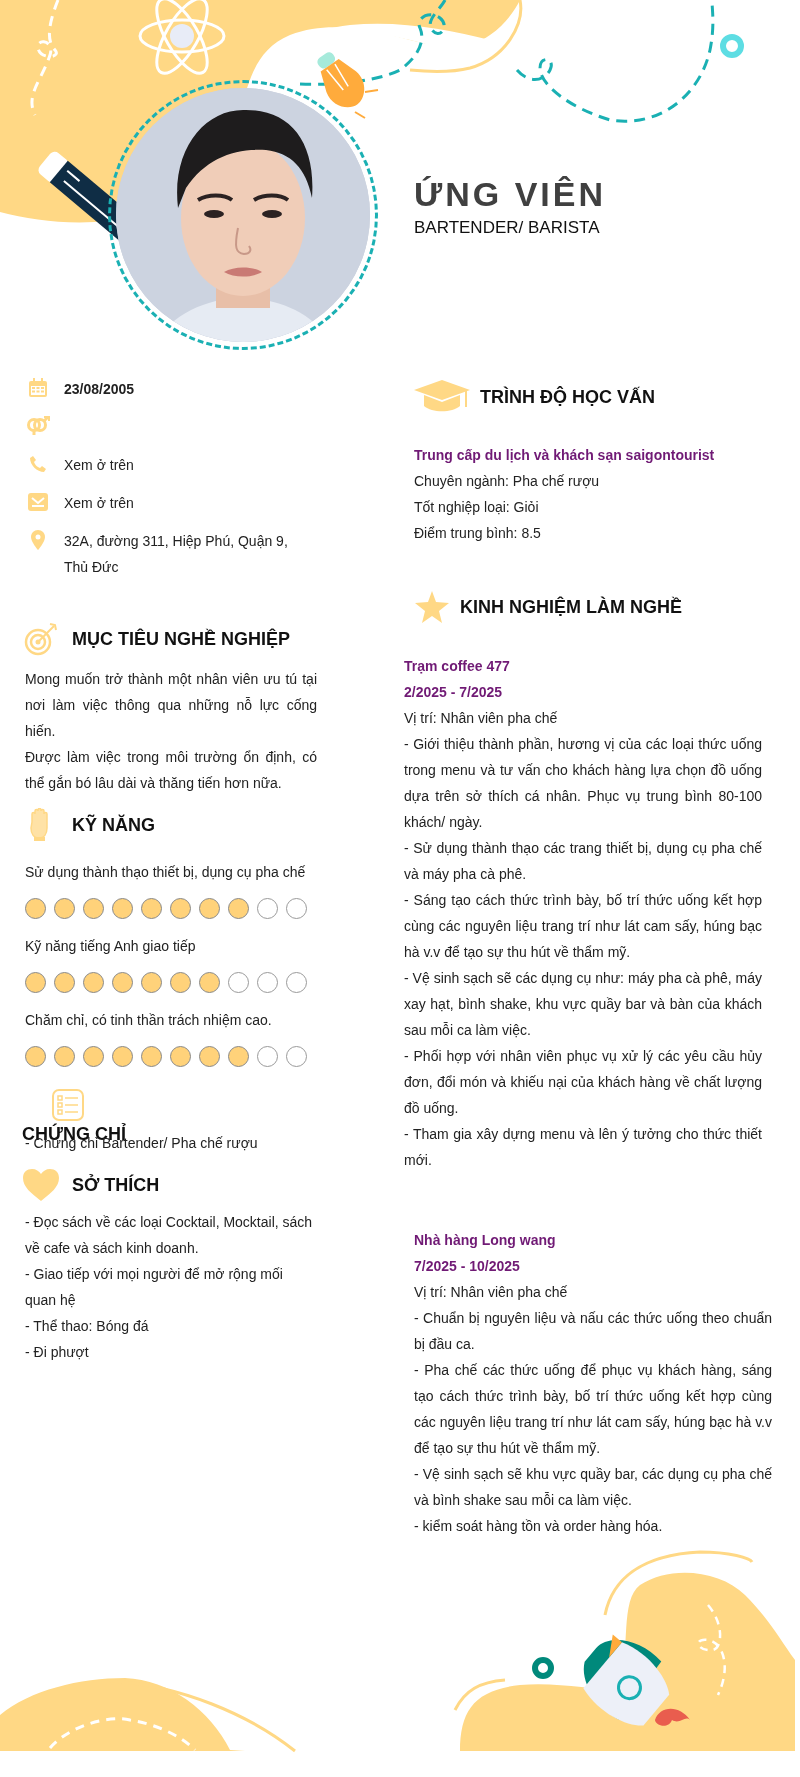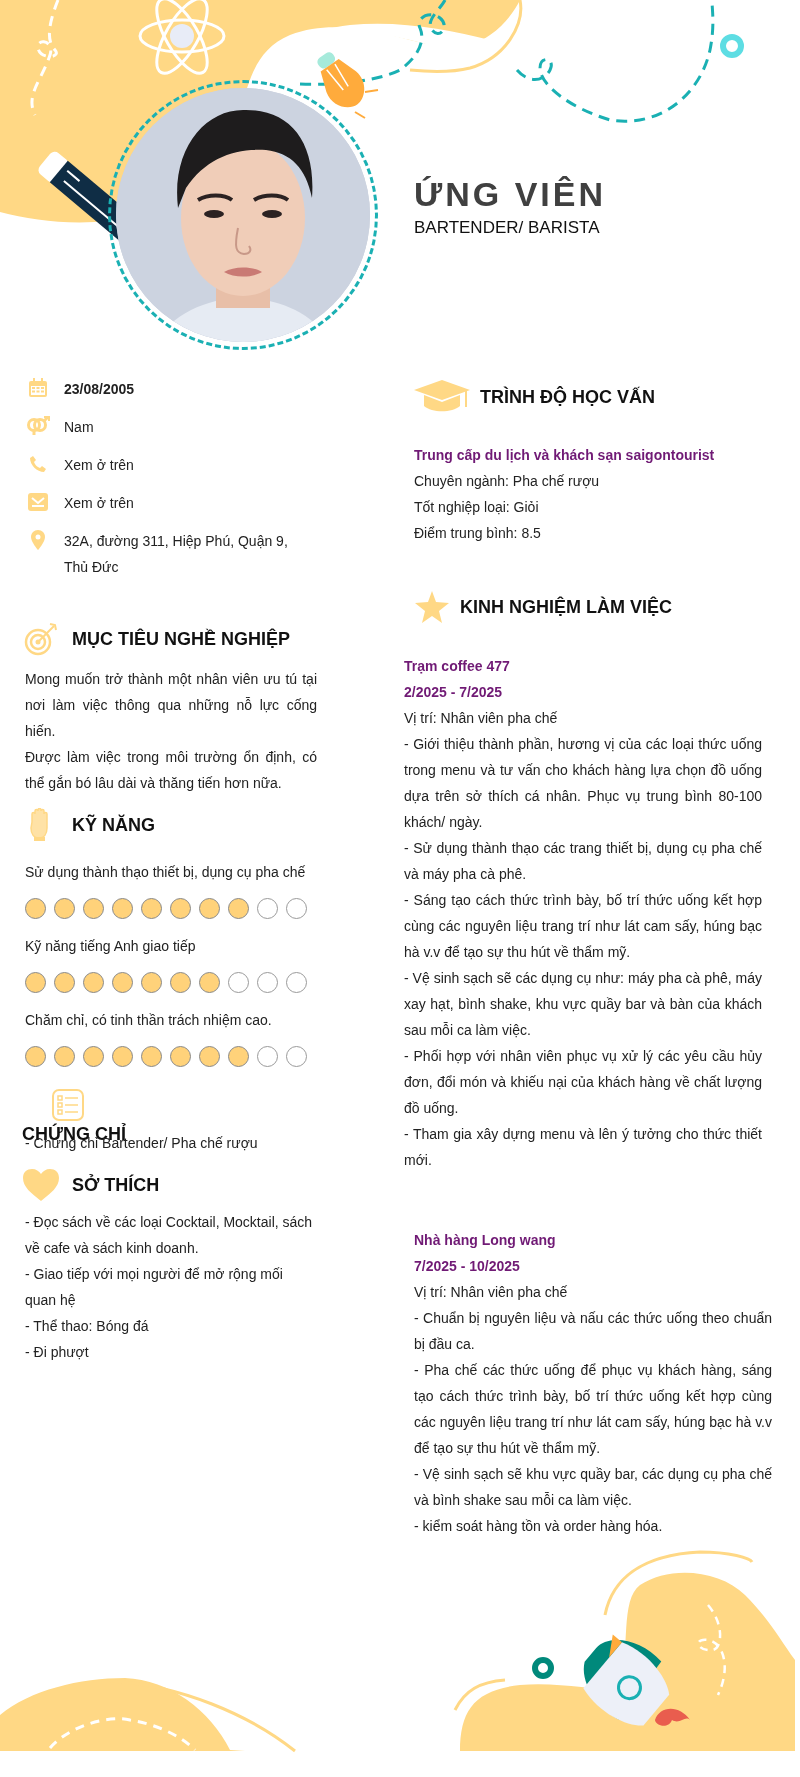--- a/index.html
+++ b/index.html
@@ -125,21 +125,20 @@
   <div class="contact-item" style="top:414px;">
     <span class="ic">
       <svg width="24" height="20" viewBox="0 0 24 20">
           <circle cx="8" cy="9" r="5.5" fill="none" stroke="#FFD885" stroke-width="3"></circle>
           <circle cx="14" cy="9" r="5.5" fill="none" stroke="#FFD885" stroke-width="3"></circle>
           <line x1="8" y1="14" x2="8" y2="19" stroke="#FFD885" stroke-width="3"></line>
           <line x1="18" y1="5" x2="22" y2="1" stroke="#FFD885" stroke-width="3"></line>
           <path d="M18,1 L23,1 L23,5" fill="none" stroke="#FFD885" stroke-width="2"></path>
         </svg>
     </span>
-    <span class="txt">Nam</span>
   </div>
   <div class="contact-item" style="top:452px;">
     <span class="ic">
       <svg width="18" height="18" viewBox="0 0 18 18">
           <path d="M4,1 L7,5 L5,7 C6,10 8,12 11,13 L13,11 L17,14 L15,17 C8,17 1,10 1,3 Z" fill="#FFD885"></path>
         </svg>
     </span>
     <span class="txt">Xem ở trên</span>
   </div>
   <div class="contact-item" style="top:490px;">
@@ -282,21 +281,21 @@
     <p>Tốt nghiệp loại: Giỏi</p>
     <p>Điểm trung bình: 8.5</p>
   </div>
 
   <div class="sec-head" style="left:414px; top:588px;">
     <span class="ic" style="width:36px; margin-right:10px;">
       <svg width="34" height="32" viewBox="0 0 34 32">
           <path d="M17,0 L21,11 L34,12 L24,20 L27,32 L17,25 L7,32 L10,20 L0,12 L13,11 Z" fill="#FFD885"></path>
         </svg>
     </span>
-    <span class="sec-title">KINH NGHIỆM LÀM VIỆC</span>
+    <span class="sec-title">KINH NGHIỆM LÀM NGHỀ</span>
   </div>
 
   <div class="para" style="left:404px; top:653px; width:358px;">
     <p class="job-title">Trạm coffee 477</p>
     <p class="job-title">2/2025 - 7/2025</p>
     <p>Vị trí: Nhân viên pha chế</p>
     <p>- Giới thiệu thành phần, hương vị của các loại thức uống trong menu và tư vấn cho khách hàng lựa chọn đồ uống dựa trên sở thích cá nhân. Phục vụ trung bình 80-100 khách/ ngày.</p>
     <p>- Sử dụng thành thạo các trang thiết bị, dụng cụ pha chế và máy pha cà phê.</p>
     <p>- Sáng tạo cách thức trình bày, bố trí thức uống kết hợp cùng các nguyên liệu trang trí như lát cam sấy, húng bạc hà v.v để tạo sự thu hút về thẩm mỹ.</p>
     <p>- Vệ sinh sạch sẽ các dụng cụ như: máy pha cà phê, máy xay hạt, bình shake, khu vực quầy bar và bàn của khách sau mỗi ca làm việc.</p>

